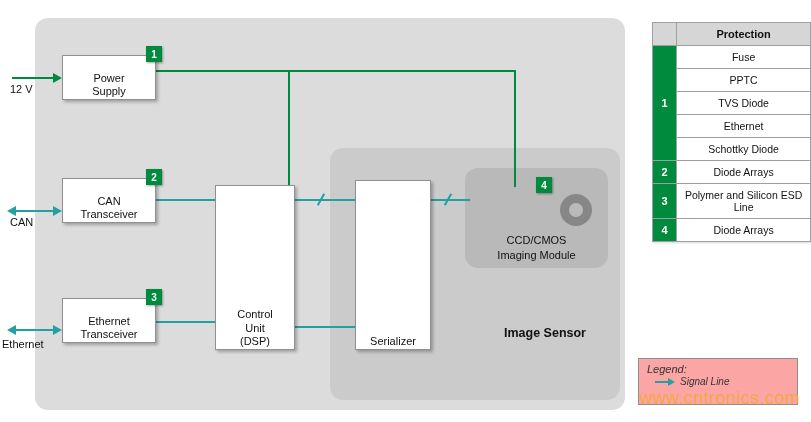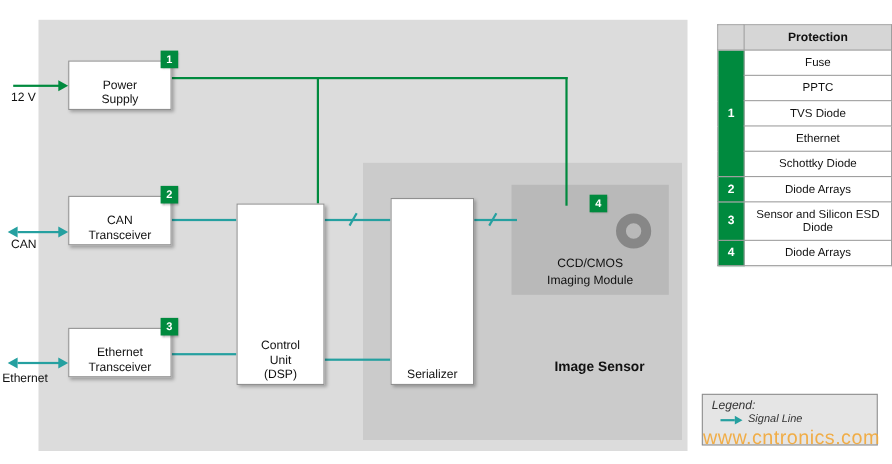--- a/index.html
+++ b/index.html
@@ -1,19 +1,19 @@
 <!DOCTYPE html>
 <html style="--power: #008a3e; --signal: #25a0a0; --badge: #008a3e; --watermark: #f2a93b; --outer-bg: #dcdcdc; --inner-bg: #cbcbcb; --module-bg: #b9b9b9; --header-bg: #d6d6d6;"><head>
 <meta charset="utf-8">
 <style>
   * { margin:0; padding:0; box-sizing:border-box; }
   body { background:#ffffff; font-family:"Liberation Sans", sans-serif; }
   #canvas { position:relative; width:811px; height:422px; background:#ffffff; overflow:hidden; color:#111; }
 
-  .panel { position:absolute; }
+  .panel { position:absolute;border-radius:13px; }
   .outer-panel { left:35px; top:18px; width:590px; height:392px; background:var(--outer-bg,#dcdcdc); }
   .inner-panel { left:330px; top:148px; width:290px; height:252px; background:var(--inner-bg,#cbcbcb); }
   .module-panel { left:465px; top:168px; width:143px; height:100px; background:var(--module-bg,#b9b9b9); }
 
   .box { position:absolute; background:#fff; border:1px solid #909090; box-shadow:2px 2px 3px rgba(0,0,0,.28);
          display:flex; align-items:flex-end; justify-content:center; text-align:center;
          font-size:11px; line-height:1.25; color:#111; }
 
   .badge { position:absolute; width:16px; height:16px; background:var(--badge,#008a3e); color:#fff;
            font-size:10px; font-weight:bold; display:flex; align-items:center; justify-content:center;
@@ -39,21 +39,21 @@
           border:9px solid #878787; }
 
   .tech-table { position:absolute; left:652px; top:22px; border-collapse:collapse; font-size:10.5px;
                 box-shadow:1px 1px 2px rgba(0,0,0,.15); }
   .tech-table th, .tech-table td { border:1px solid #9f9f9f; text-align:center; vertical-align:middle;
                 background:#fff; padding:5px 4px; color:#111; }
   .tech-table th { background:var(--header-bg,#d6d6d6); font-weight:bold; font-size:11px; height:22px; }
   .tech-table td.g { background:var(--badge,#008a3e); color:#fff; font-weight:bold; font-size:11px; width:26px; }
   .tech-table td.t { width:148px; }
 
-  .legend { position:absolute; left:638px; top:358px; width:160px; height:47px; background:#e5e5e5;
+  .legend { position:absolute; left:638px; top:358px; width:160px; height:47px; background:#fca5a5;
             border:1px solid #8f8f8f; z-index:5; }
   .legend-title { font-size:11px; font-style:italic; color:#333; margin:4px 0 1px 8px; }
   .legend-row { display:flex; align-items:center; font-size:10px; font-style:italic; color:#333;
                 margin:1px 0 0 16px; }
   .larrow { display:inline-flex; align-items:center; margin-right:5px; }
   .larrow .bar { width:13px; height:2px; }
   .larrow .tip { width:0; height:0; border-top:4px solid transparent; border-bottom:4px solid transparent;
                  border-left:7px solid; }
   .larrow.power .bar { background:var(--power,#008a3e); }
   .larrow.power .tip { border-left-color:var(--power,#008a3e); }
@@ -146,21 +146,21 @@
         </tr>
     <tr>
           <td class="t">Schottky Diode</td>
         </tr>
     <tr>
       <td class="g">2</td>
       <td class="t">Diode Arrays</td>
     </tr>
     <tr>
       <td class="g">3</td>
-      <td class="t">Sensor and Silicon ESD Diode</td>
+      <td class="t">Polymer and Silicon ESD Line</td>
     </tr>
     <tr>
       <td class="g">4</td>
       <td class="t">Diode Arrays</td>
     </tr>
   </tbody>
     </table>
 
   <div class="legend">
     <div class="legend-title">Legend:</div>

